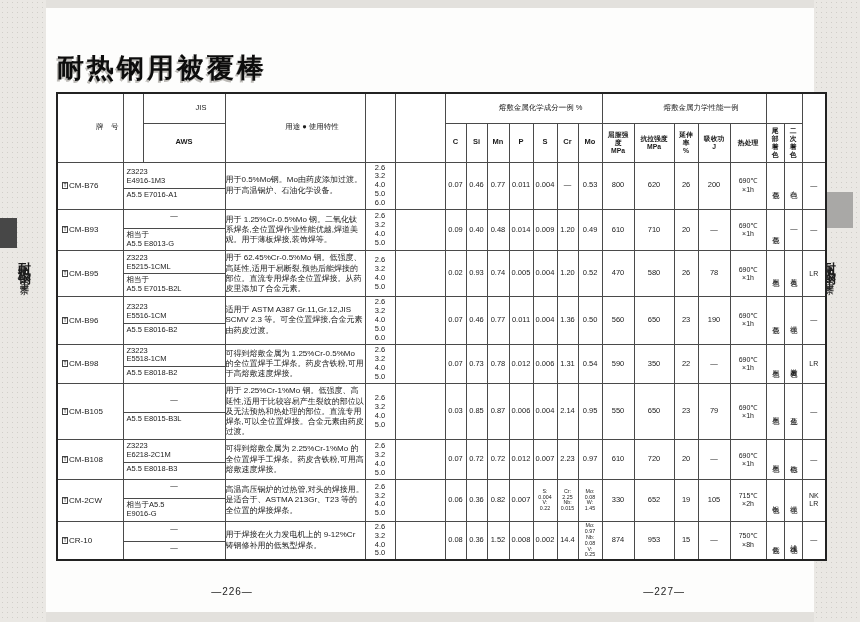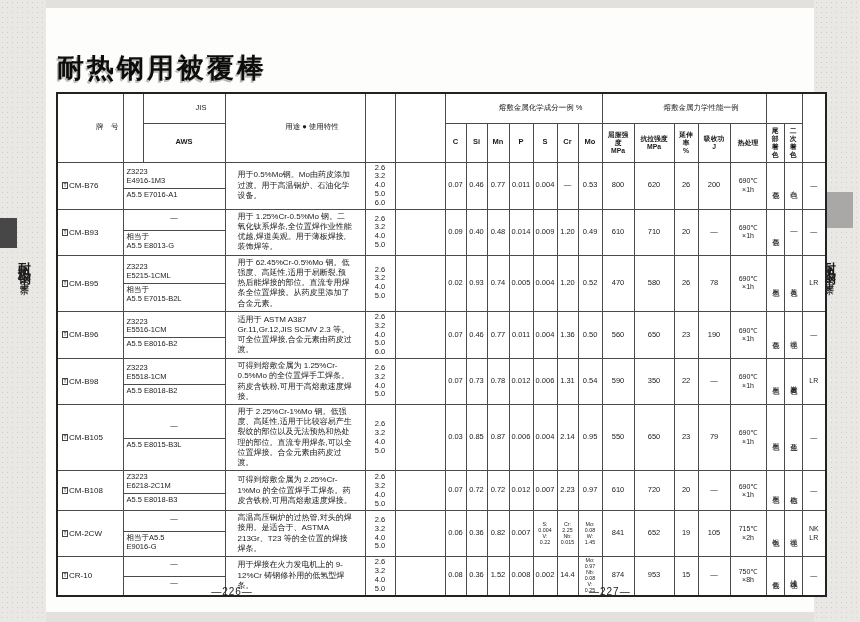--- a/index.html
+++ b/index.html
@@ -25,31 +25,31 @@
   th{white-space:pre-line;}
   .std-v{writing-mode:vertical-rl;text-orientation:upright;display:inline-block;letter-spacing:2px;}
   th.small, td.small{font-size:6.8px;}
   td.c-brand{text-align:left;padding-left:4px;font-size:8px;white-space:nowrap;}
   .mark{display:inline-block;font-size:5px;border:1px solid #444;line-height:5px;padding:0 0.5px;
     vertical-align:top;margin-right:1px;margin-top:1px;}
   td.c-std{padding:0;text-align:left;}
   .jis{border-bottom:1px solid #4a4a4a;padding:2px 3px;min-height:14px;white-space:pre-line;}
   .aws{padding:2px 3px;min-height:12px;white-space:pre-line;}
   .dash{text-align:center;}
-  td.c-usage{text-align:left;font-size:8px;padding:2px 12px;line-height:1.28;}
+  td.c-usage{text-align:left;font-size:8px;padding:2px 0;line-height:1.28;}
   td.c-size{white-space:pre-line;line-height:1.18;}
   td.c-num{white-space:pre-line;}
   .xs{font-size:5.3px !important;line-height:1.12 !important;}
   td.c-heat{white-space:pre-line;font-size:7px;}
   td.c-color{padding:0;}
   .vtext{writing-mode:vertical-rl;text-orientation:upright;display:inline-block;font-size:7.3px;letter-spacing:1px;}
   td.c-cert{white-space:pre-line;font-size:7px;}
   .footer-num{position:absolute;top:586px;font-size:10px;color:#222;letter-spacing:1px;}
   .footer-left{left:197px;width:70px;text-align:center;}
-  .footer-right{left:589px;width:70px;text-align:left;}
+  .footer-right{left:615px;width:70px;text-align:right;}
 </style>
 </head>
 <body>
 
 <div class="canvas">
   <div class="page"></div>
   <div class="side-strip left-strip"></div>
   <div class="side-strip right-strip"></div>
   <div class="black-block"></div>
   <div class="gray-block"></div>
@@ -365,21 +365,21 @@
 V:
 0.22</td>
     <td class="c-num xs">Cr:
 2.25
 Nb:
 0.015</td>
     <td class="c-num xs">Mo:
 0.08
 W:
 1.45</td>
-    <td class="c-num">841</td>
+    <td class="c-num">330</td>
     <td class="c-num">652</td>
     <td class="c-num">19</td>
     <td class="c-num">105</td>
     <td class="c-heat">715℃
 ×2h</td>
     <td class="c-color"><span class="vtext">银色</span></td>
     <td class="c-color"><span class="vtext">绿色</span></td>
     <td class="c-cert">NK
 LR</td>
   </tr>

